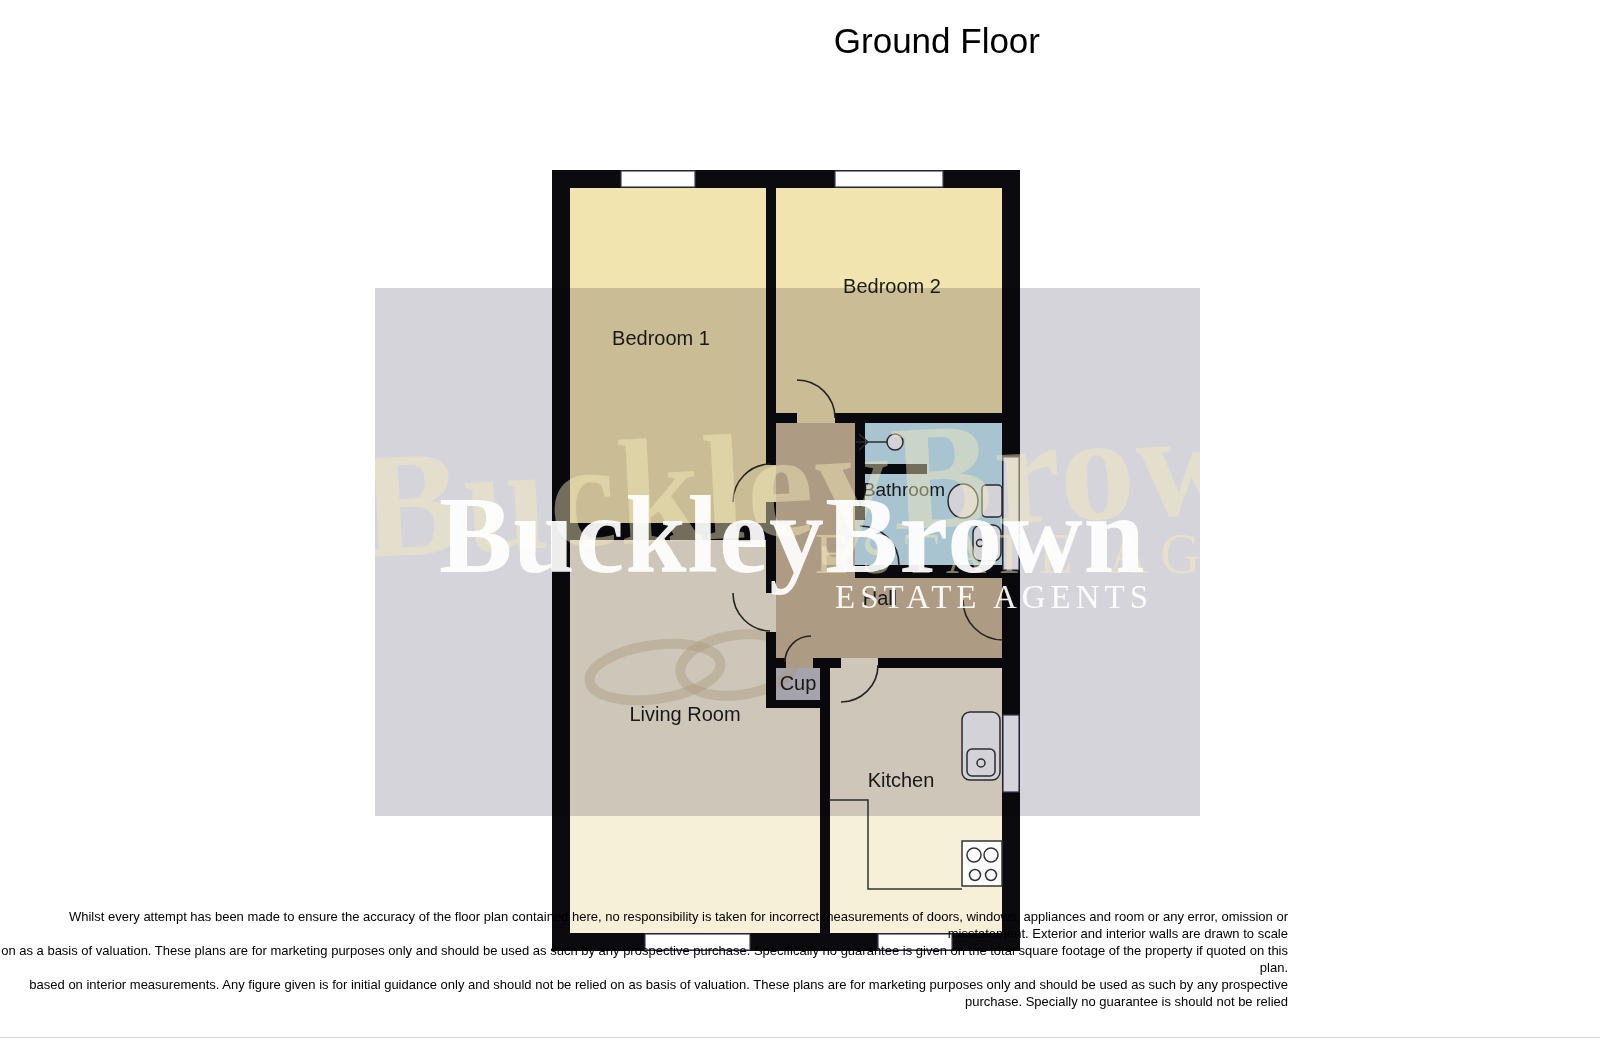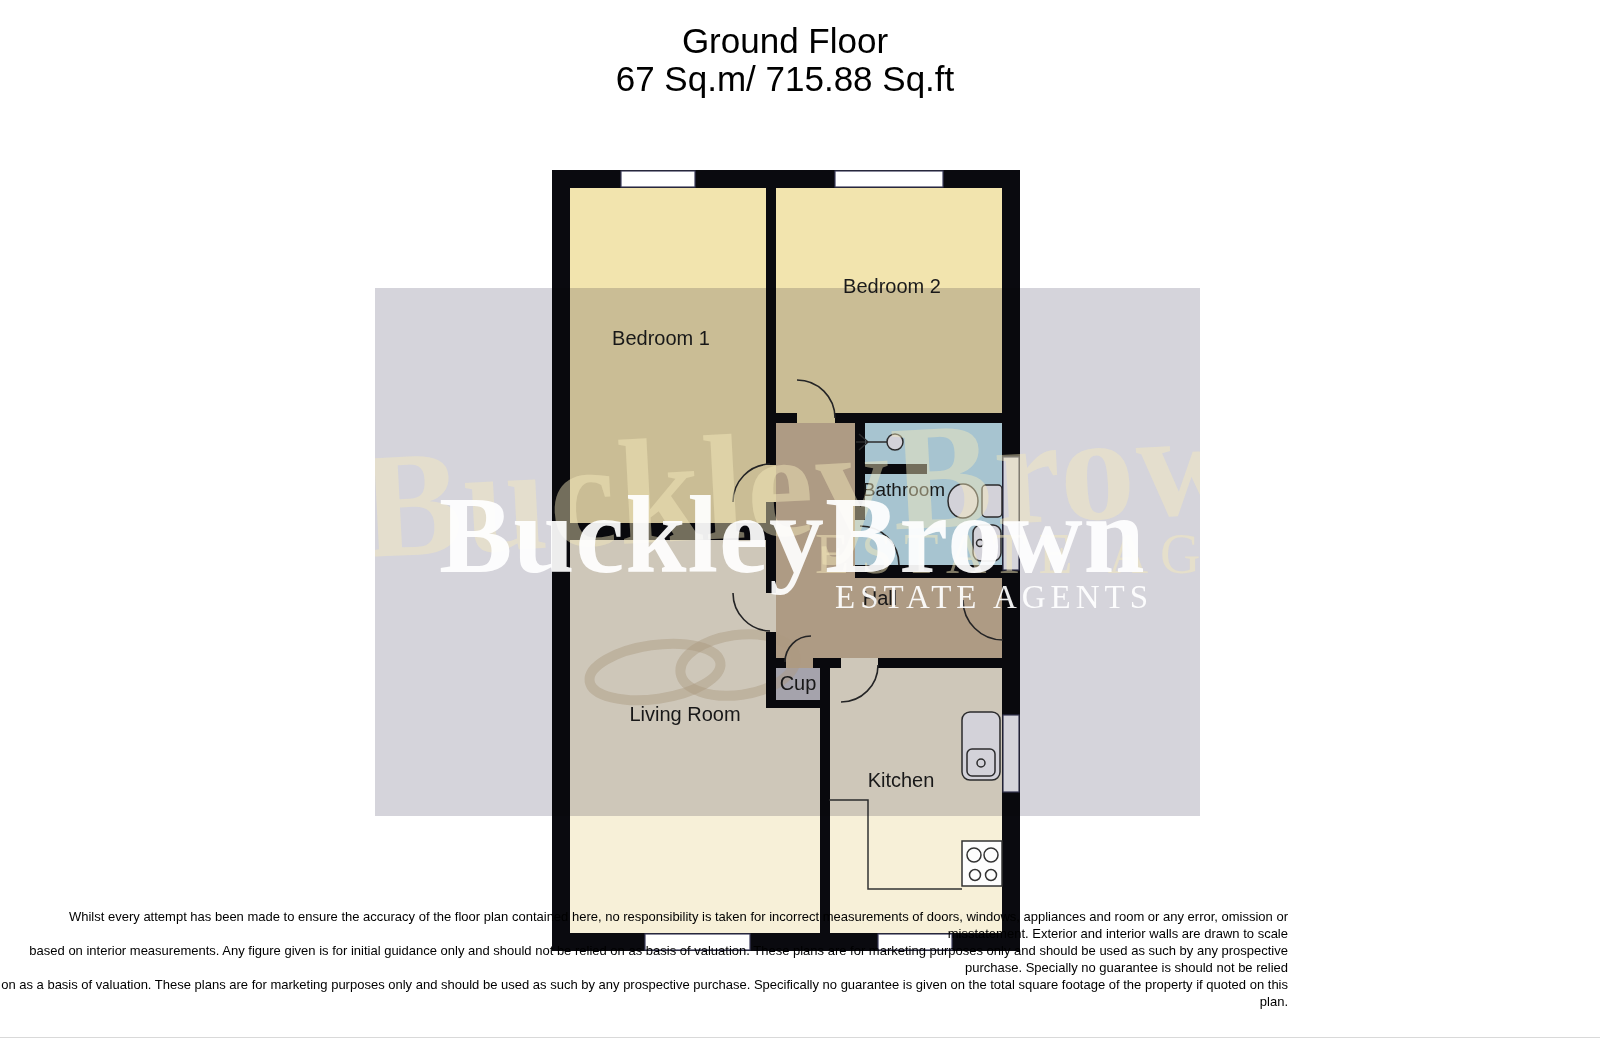--- a/index.html
+++ b/index.html
@@ -1,21 +1,21 @@
 <!DOCTYPE html>
 <html><head>
 <meta charset="utf-8">
 <style>
   html,body{margin:0;padding:0;background:#fff;}
   #canvas{
     position:relative;width:1600px;height:1048px;background:#ffffff;
     font-family:"Liberation Sans",sans-serif;overflow:hidden;isolation:isolate;
   }
   
-  .title-block{position:absolute;left:530px;top:22px;width:510px;text-align:center;
+  .title-block{position:absolute;left:530px;top:22px;width:510px;text-align:right;
     font-size:35px;line-height:38px;color:#000;}
   
   svg.plan{position:absolute;left:0;top:0;}
   .wall{fill:#0a0a0f;}
   .win{fill:#ffffff;stroke:#3c3c5a;stroke-width:1.2;}
   .arc{fill:none;stroke:#2b2b2b;stroke-width:1.6;}
   .fixture{fill:#fdfdfd;stroke:#333;stroke-width:1.5;}
   .fixline{fill:none;stroke:#333;stroke-width:1.5;}
   .flourish{fill:none;stroke:rgba(203,184,148,0.45);stroke-width:10;}
   .room-label{font-family:"Liberation Sans",sans-serif;font-size:20px;fill:#1c1c1c;text-anchor:middle;}
@@ -38,21 +38,20 @@
     font-size:13px;line-height:17px;color:#000;}
   .bottom-rule{position:absolute;left:0;top:1037px;width:1600px;height:1px;background:#d9d9d9;}
 </style>
 </head>
 <body>
 
 <div id="canvas">
 
   <div class="title-block">
     <div>Ground Floor</div>
-    <div>67 Sq.m/ 715.88 Sq.ft</div>
   </div>
 
   <svg class="plan" width="1600" height="1048" viewBox="0 0 1600 1048">
 
     <rect x="570" y="188" width="196" height="335" fill="#f2e4ae"></rect>
     <rect x="776" y="188" width="226" height="225" fill="#f2e4ae"></rect>
     <path d="M776,423 H855 V578 H1002 V658 H776 Z" fill="#d1ba9a"></path>
     <rect x="865" y="423" width="137" height="142" fill="#c8ecf2"></rect>
     <path d="M570,540 H766 V708 H820 V933 H570 Z" fill="#f7f0d8"></path>
     <rect x="830" y="668" width="172" height="265" fill="#f7f0d8"></rect>
@@ -151,18 +150,18 @@
 
   <div class="band-overlay">
     <div class="wm-script-brand">BuckleyBrown</div>
     <div class="wm-script-tagline">ESTATE AGENTS</div>
     <div class="wm-brand">BuckleyBrown</div>
     <div class="wm-tagline">ESTATE AGENTS</div>
   </div>
 
   <div class="disclaimer">
     <div>Whilst every attempt has been made to ensure the accuracy of the floor plan contained here, no responsibility is taken for incorrect measurements of doors, windows, appliances and room or any error, omission or misstatement. Exterior and interior walls are drawn to scale</div>
+    <div>on as a basis of valuation. These plans are for marketing purposes only and should be used as such by any prospective purchase. Specifically no guarantee is given on the total square footage of the property if quoted on this plan.</div>
     <div>based on interior measurements. Any figure given is for initial guidance only and should not be relied on as basis of valuation. These plans are for marketing purposes only and should be used as such by any prospective purchase. Specially no guarantee is should not be relied</div>
-    <div>on as a basis of valuation. These plans are for marketing purposes only and should be used as such by any prospective purchase. Specifically no guarantee is given on the total square footage of the property if quoted on this plan.</div>
   </div>
 
   <div class="bottom-rule"></div>
 </div>
 
 </body></html>

